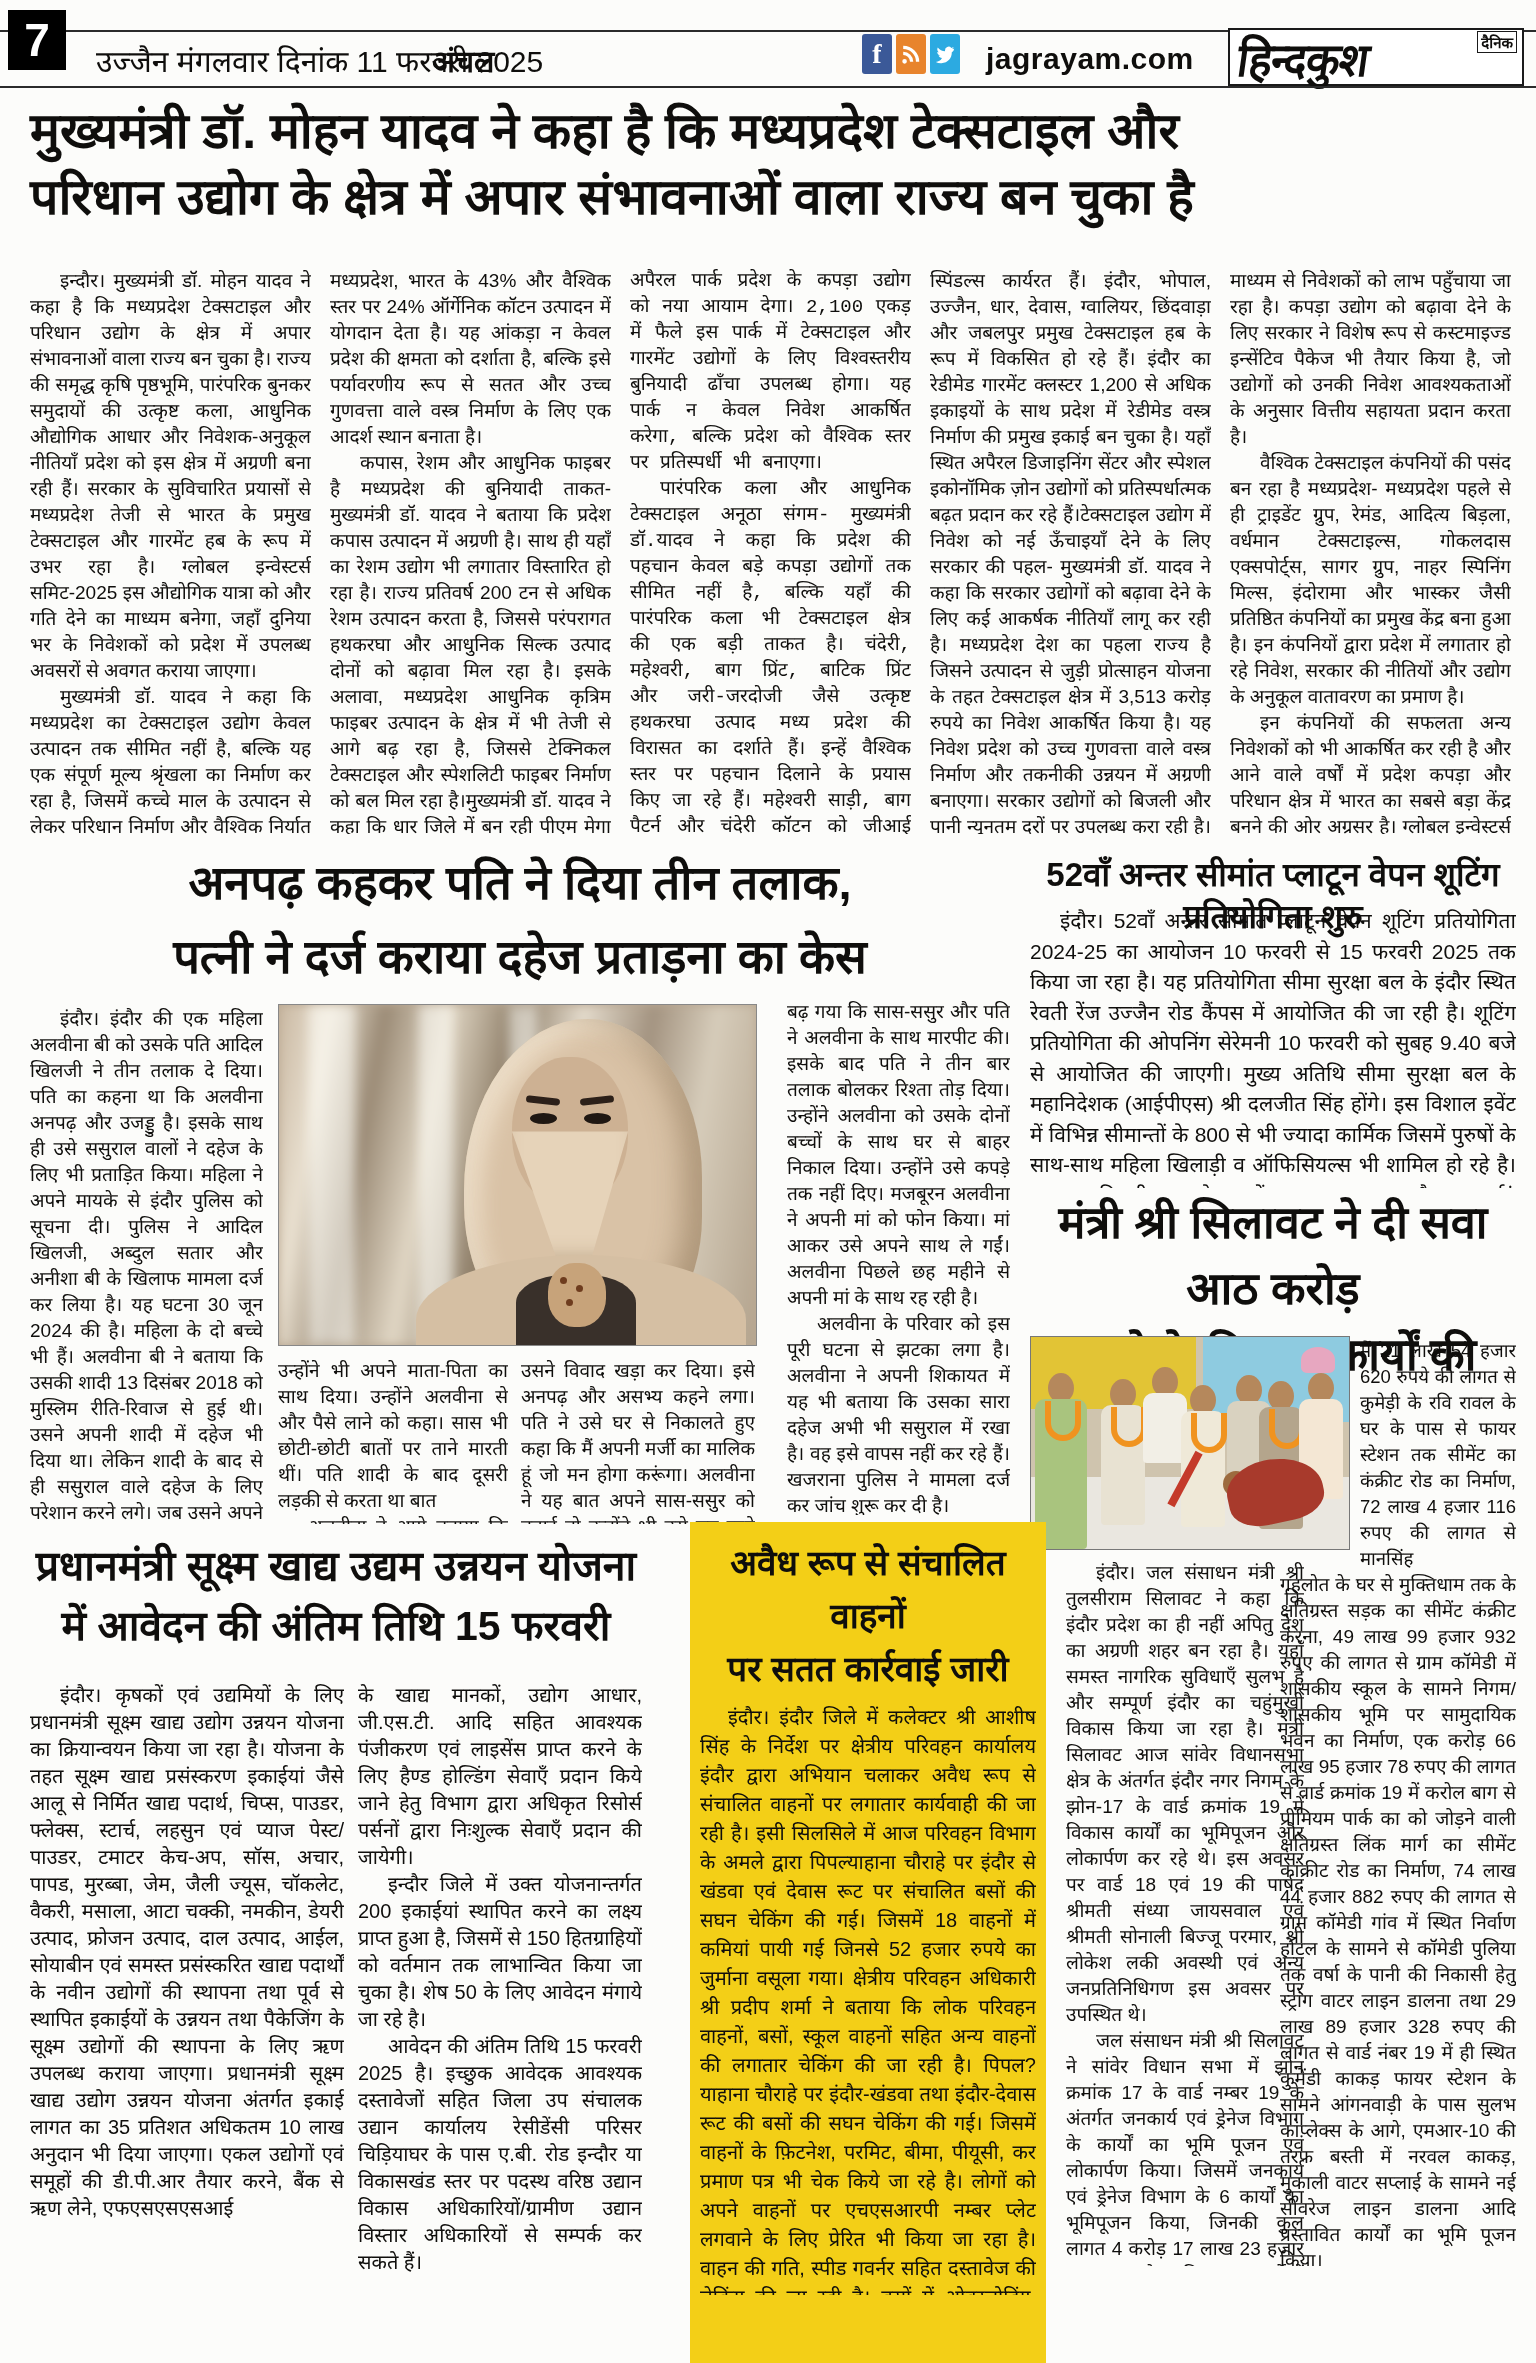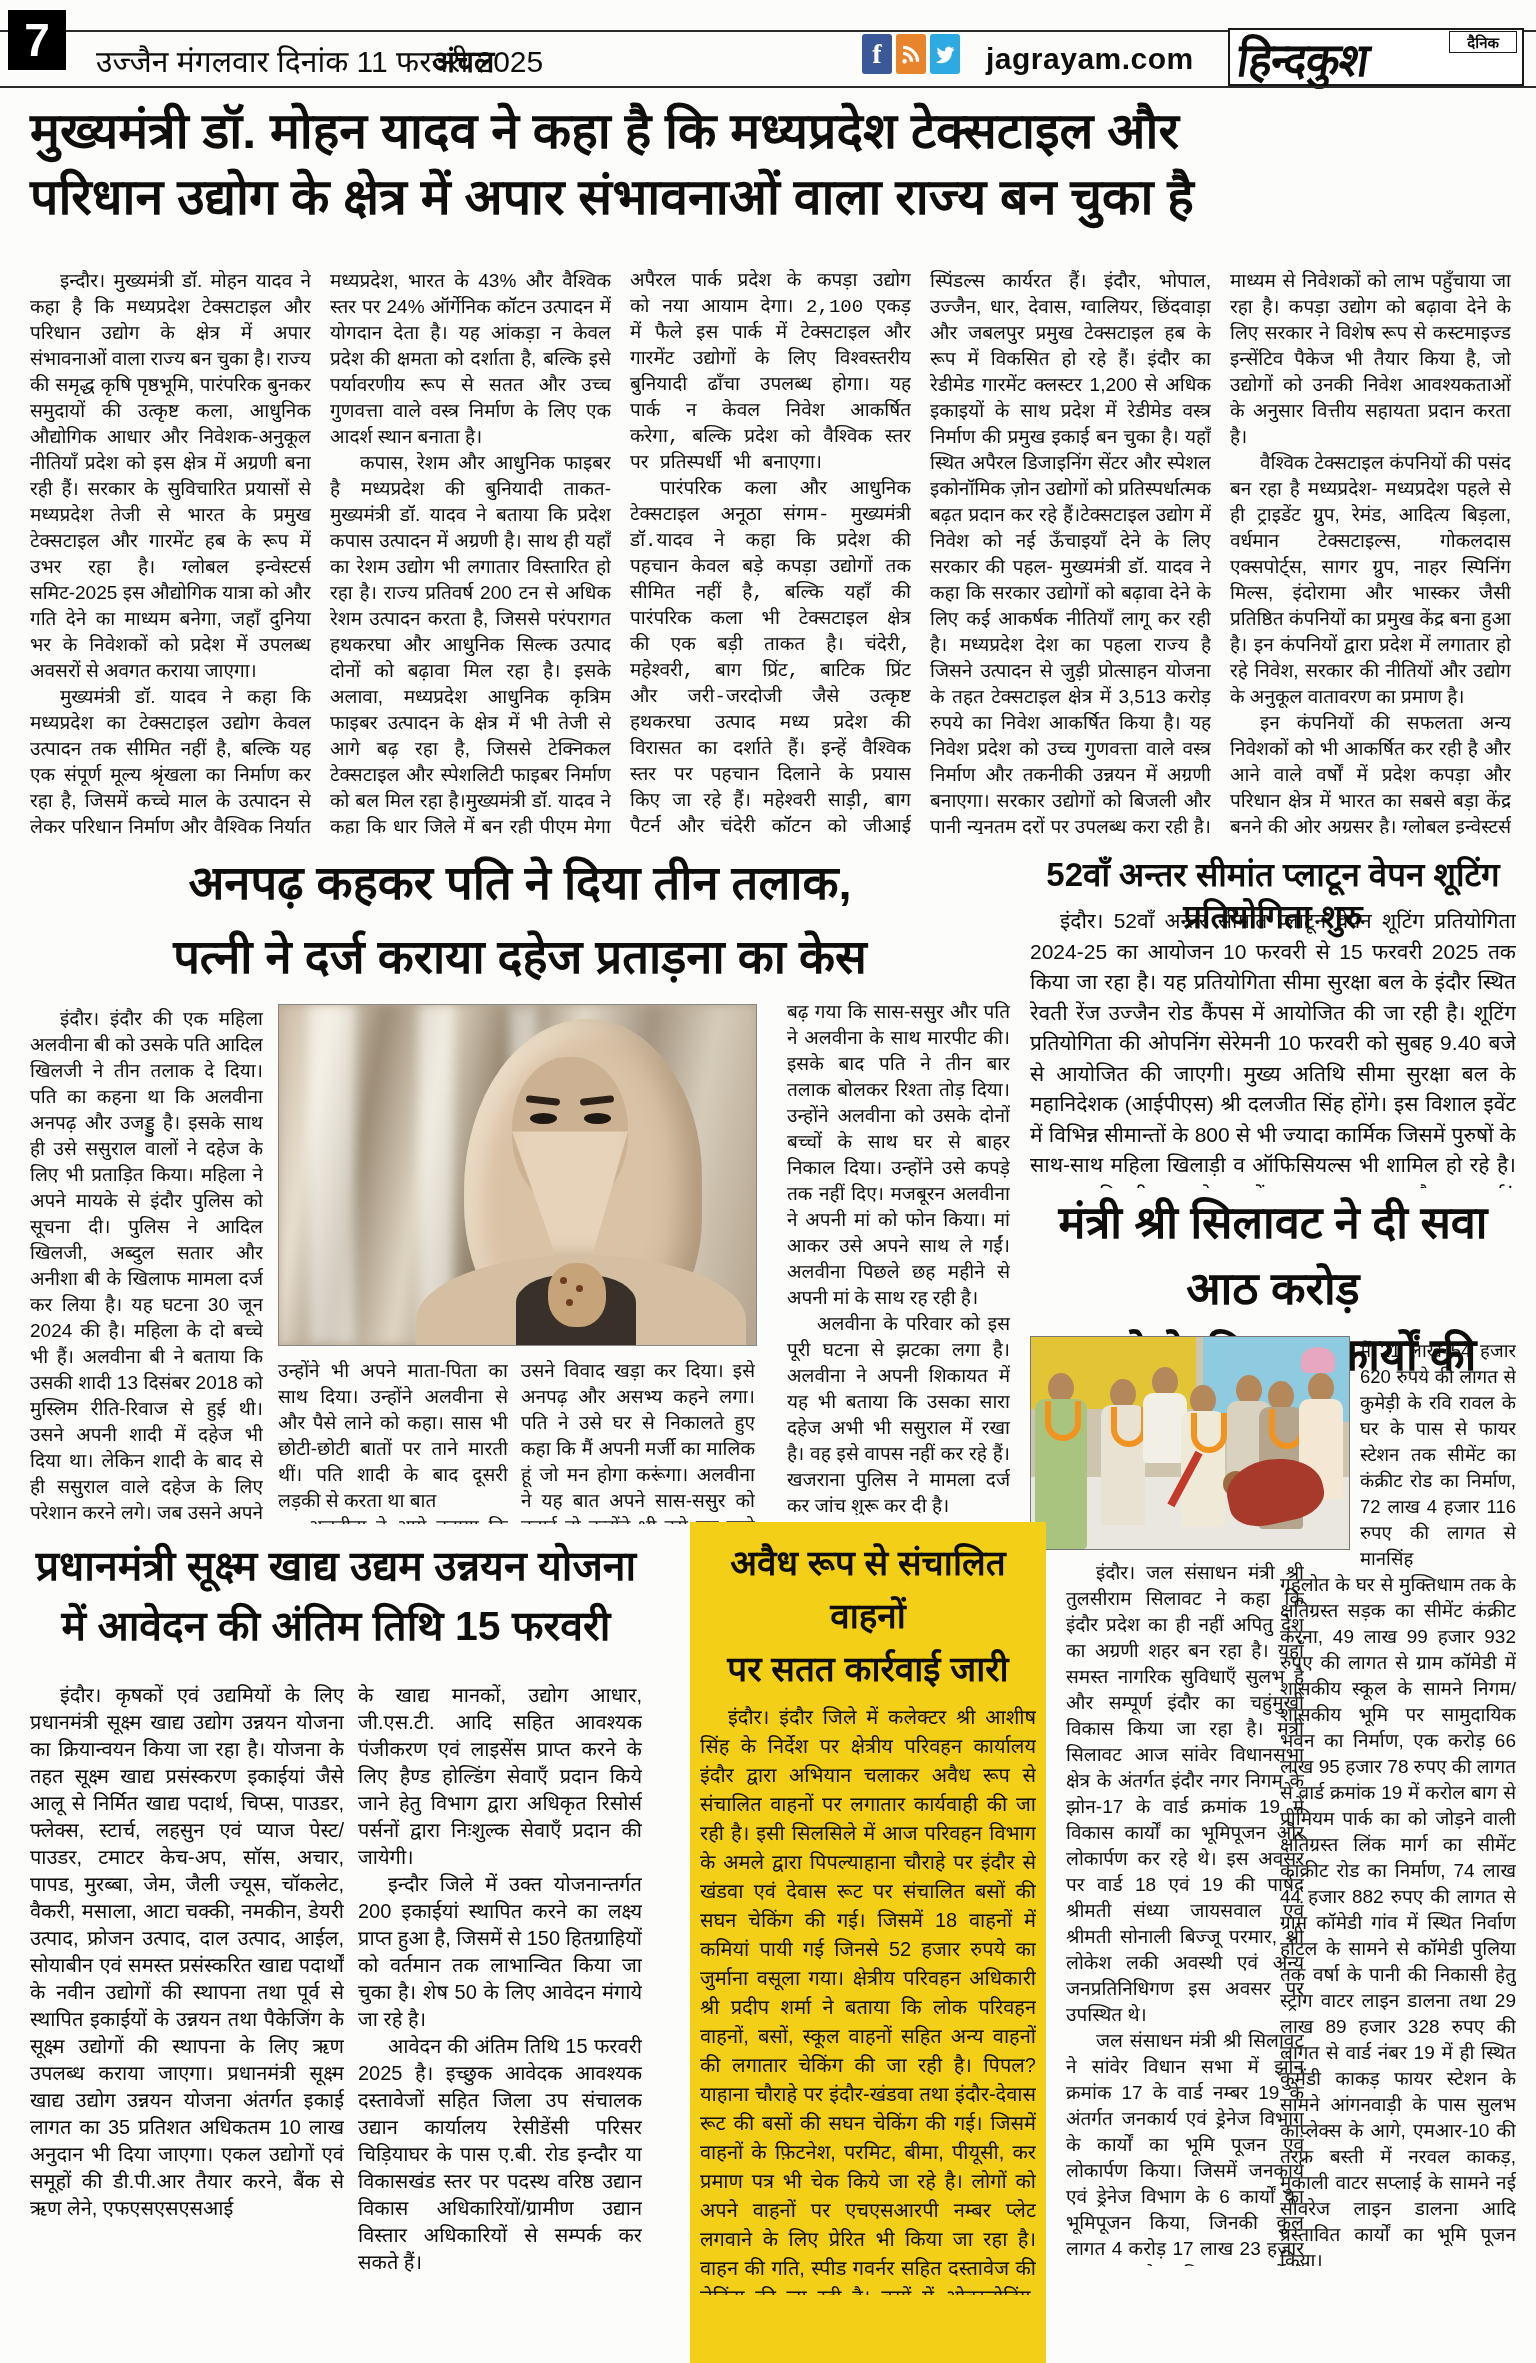--- a/index.html
+++ b/index.html
@@ -20,21 +20,21 @@
                 display:flex;align-items:center;justify-content:center;font-size:46px;font-weight:800;}
   .hdr-date{left:96px;top:40px;font-size:30px;font-weight:400;}
   .hdr-section{left:432px;top:40px;font-size:30px;font-weight:700;}
   .soc{top:34px;width:30px;height:40px;border-radius:3px;display:flex;align-items:center;justify-content:center;}
   .soc svg{width:22px;height:22px;fill:#fff;}
   .soc-fb{left:862px;background:#3b5998;color:#fff;font-weight:800;font-size:28px;font-family:"Liberation Serif",serif;}
   .soc-rss{left:896px;background:#e8842c;}
   .soc-tw{left:930px;background:#2caae1;}
   .hdr-site{left:986px;top:42px;font-size:30px;font-weight:700;letter-spacing:0.5px;}
   .logo-box{left:1228px;top:28px;width:292px;height:54px;border:2px solid #1a1a1a;background:#fff;}
-  .logo-daily{position:absolute;right:5px;top:1px;font-size:15px;font-weight:700;border:1px solid #1a1a1a;padding:0 17px;}
+  .logo-daily{position:absolute;right:5px;top:1px;font-size:15px;font-weight:700;border:1px solid #1a1a1a;padding:0 3px;}
   .logo-text{position:absolute;left:8px;bottom:-4px;font-size:44px;font-weight:900;
              transform:skewX(-8deg) scaleY(1.05);letter-spacing:-1px;}
 
   
   .lead-hl{left:30px;top:98px;width:1486px;font-size:50px;line-height:66px;}
   .lead-col{top:268px;width:281px;height:566px;}
   .lc1{left:30px;}.lc2{left:330px;}.lc3{left:630px;font-family:Liberation Mono, monospace;}.lc4{left:930px;}.lc5{left:1230px;}
 
   
   .talaq-hl{left:30px;top:846px;width:980px;font-size:47px;line-height:74px;}

